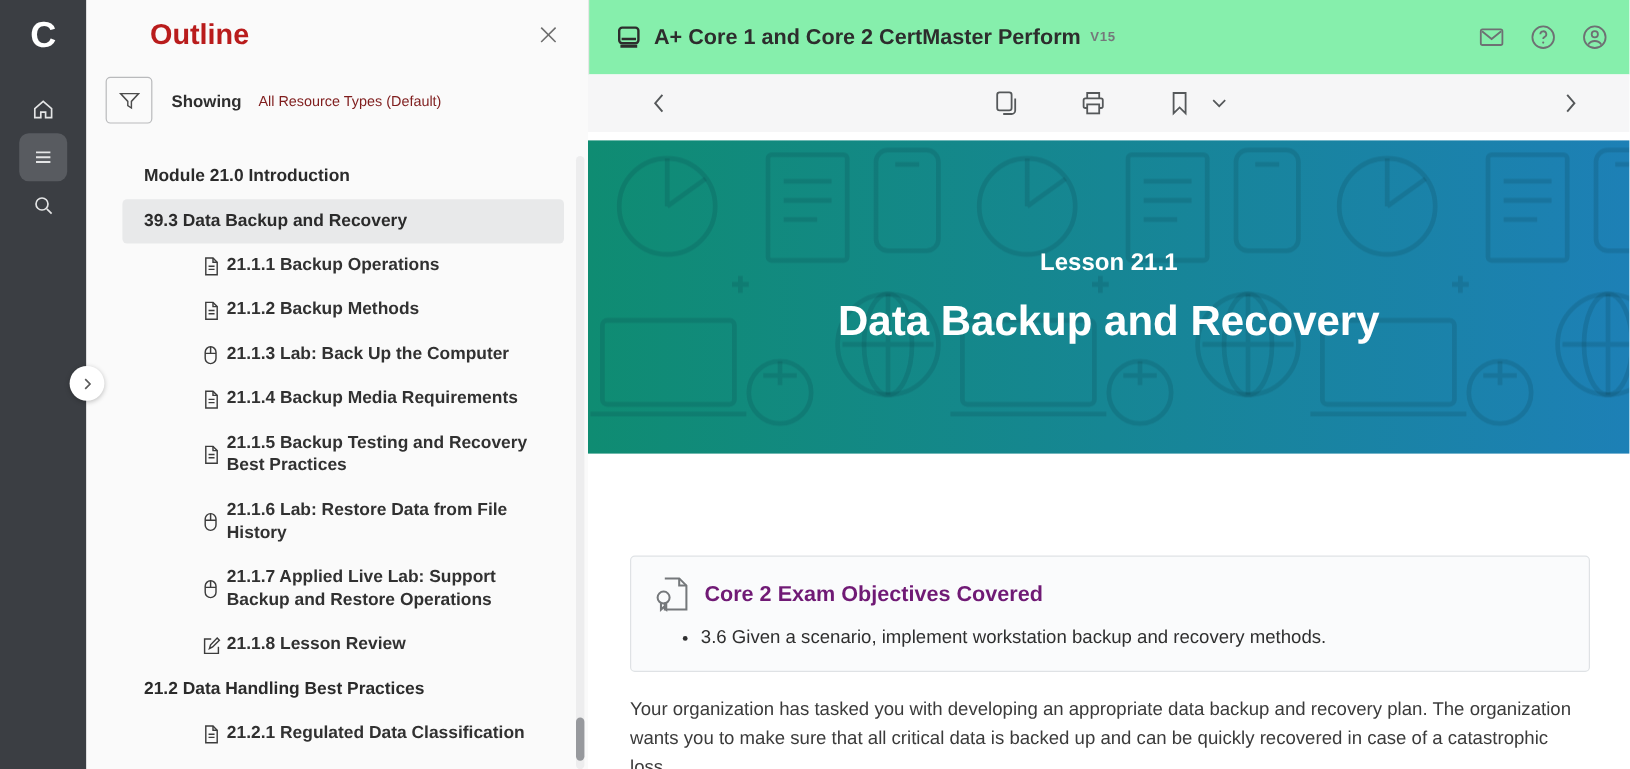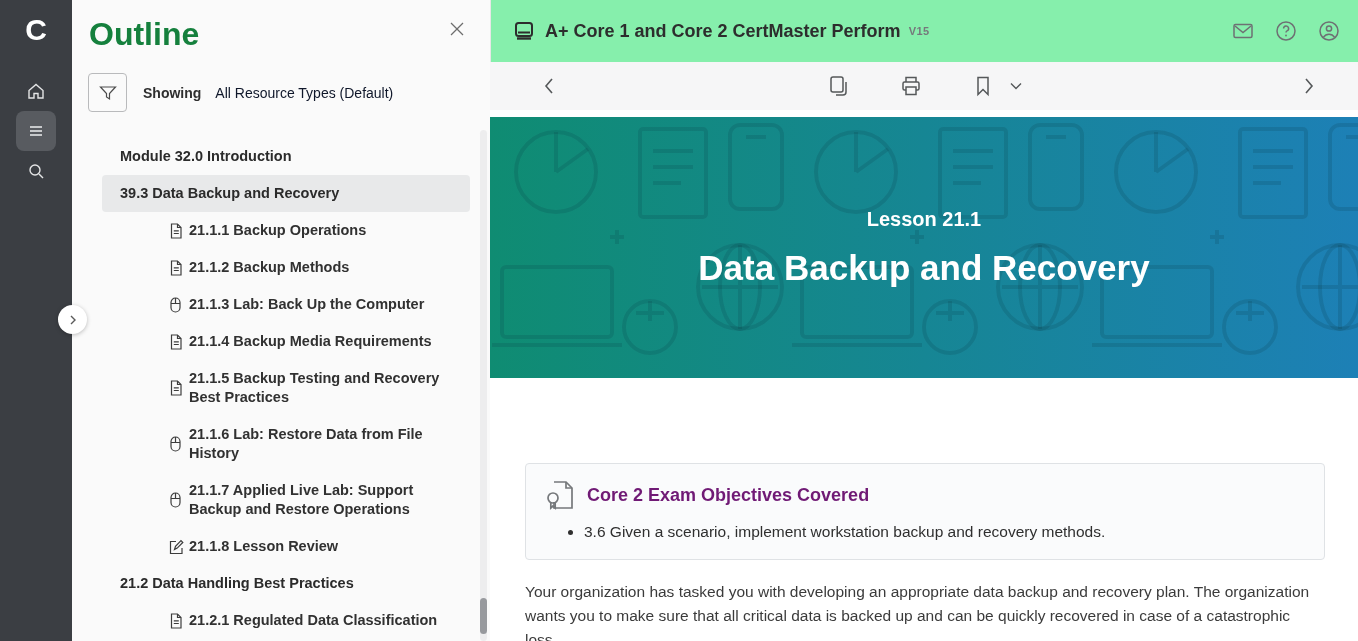--- a/index.html
+++ b/index.html
@@ -14,27 +14,27 @@
   .rail-btn { width:40px; height:40px; display:flex; align-items:center; justify-content:center; border-radius:8px; cursor:pointer; }
   .rail-btn svg { stroke:#e4e5e6; }
   .rail-btn.active { background:#585b60; }
 
   .expand-btn { position:absolute; left:58px; top:305px; width:29px; height:29px; border-radius:50%;
     background:#fff; box-shadow:0 1px 4px rgba(0,0,0,.25); display:flex; align-items:center; justify-content:center; z-index:30; cursor:pointer; }
 
   
   .panel { width:418px; background:#fafafa; position:relative; flex-shrink:0; overflow:hidden; }
   .panel-head { display:flex; align-items:flex-start; justify-content:space-between; padding:16px 24px 0 17px; }
-  .panel-title { font-size:32px; font-weight:bold; color:#15803d; }
+  .panel-title { font-size:24px; font-weight:bold; color:#b91c1c;margin-left:36px; }
   .panel-close { cursor:pointer; margin-top:4px; }
   .filter-row { display:flex; align-items:center; margin:20px 0 0 16px; }
   .filter-btn { width:39px; height:39px; border:1px solid #b9babc; border-radius:4px; background:#fafafa;
     display:flex; align-items:center; justify-content:center; cursor:pointer; }
   .filter-label { font-size:14px; font-weight:bold; color:#2e2e2e; margin-left:16px; }
-  .filter-value { font-size:14px; color:#0f172a; margin-left:14px; }
+  .filter-value { font-size:12px; color:#7f1d1d; margin-left:14px; }
 
   .outline-list { margin:26px 20px 0 30px; }
   .o-row { display:flex; align-items:flex-start; border-radius:4px; padding:9px 8px; cursor:pointer; }
   .o-row.section { padding-left:18px; font-weight:bold; }
   .o-row.child { padding-left:66px; position:relative; font-weight:bold; }
   .o-row.selected { background:#e8e9ea; }
   .o-row .o-icon { position:absolute; left:66px; top:50%; transform:translateY(-50%); display:flex; }
   .o-row.child .o-label { margin-left:21px; }
   .o-label { font-size:14.5px; color:#313131; line-height:19px; max-width:252px; }
   .o-row.section .o-label { color:#2b2b2b; }
@@ -139,21 +139,21 @@
             <path d="M2.5 4 H17.5 L11.5 10.5 V16 L8.5 14 V10.5 Z"></path>
           </svg>
         </span>
       </div>
       <div class="filter-label">Showing</div>
       <div class="filter-value">All Resource Types (Default)</div>
     </div>
 
     <div class="outline-list" id="outline-list">
         <div class="o-row section">
-          <span class="o-label">Module 32.0 Introduction</span>
+          <span class="o-label">Module 21.0 Introduction</span>
         </div>
         <div class="o-row section selected">
           <span class="o-label">39.3 Data Backup and Recovery</span>
         </div>
         <div class="o-row child">
           <span class="o-icon">
             <svg width="16" height="17" viewBox="0 0 16 17" fill="none" stroke="#3c3c3c" stroke-width="1.2">
               <path d="M3.5 1.5 h6 l3.5 3.5 v10.5 h-9.5 Z"></path>
               <path d="M9.5 1.5 v3.5 h3.5"></path>
               <line x1="5.8" y1="8.3" x2="10.8" y2="8.3"></line>

